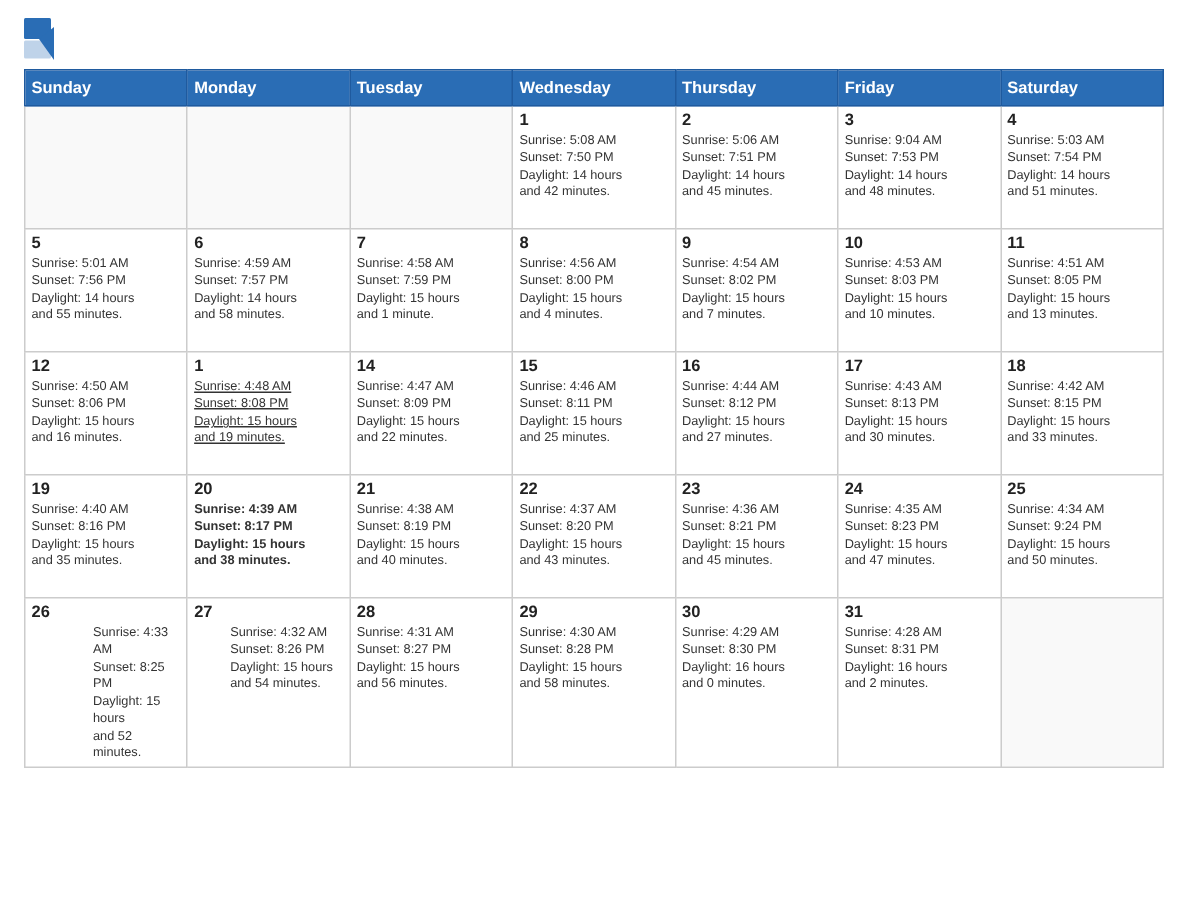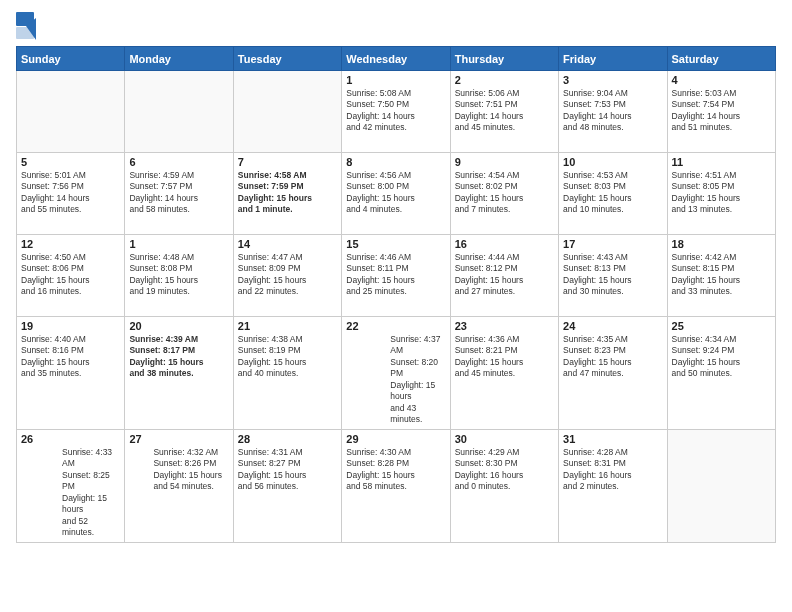--- a/index.html
+++ b/index.html
@@ -174,21 +174,21 @@
           </td>
           <td>
             <span class="day-num">6</span>
             <div class="day-info" style="white-space: pre-line;">Sunrise: 4:59 AM
 Sunset: 7:57 PM
 Daylight: 14 hours
 and 58 minutes.</div>
           </td>
           <td>
             <span class="day-num">7</span>
-            <div class="day-info" style="white-space: pre-line; font-weight: bold;">Sunrise: 4:58 AM
+            <div class="day-info" style="white-space: pre-line;">Sunrise: 4:58 AM
 Sunset: 7:59 PM
 Daylight: 15 hours
 and 1 minute.</div>
           </td>
           <td>
             <span class="day-num">8</span>
             <div class="day-info" style="white-space: pre-line;">Sunrise: 4:56 AM
 Sunset: 8:00 PM
 Daylight: 15 hours
 and 4 minutes.</div>
@@ -218,21 +218,21 @@
         <tr>
           <td>
             <span class="day-num">12</span>
             <div class="day-info" style="white-space: pre-line;">Sunrise: 4:50 AM
 Sunset: 8:06 PM
 Daylight: 15 hours
 and 16 minutes.</div>
           </td>
           <td>
             <span class="day-num">1</span>
-            <div class="day-info" style="white-space: pre-line;">Sunrise: 4:48 AM
+            <div class="day-info" style="white-space: pre-line; text-decoration: underline;">Sunrise: 4:48 AM
 Sunset: 8:08 PM
 Daylight: 15 hours
 and 19 minutes.</div>
           </td>
           <td>
             <span class="day-num">14</span>
             <div class="day-info" style="white-space: pre-line;">Sunrise: 4:47 AM
 Sunset: 8:09 PM
 Daylight: 15 hours
 and 22 minutes.</div>
@@ -283,21 +283,21 @@
           </td>
           <td>
             <span class="day-num">21</span>
             <div class="day-info" style="white-space: pre-line;">Sunrise: 4:38 AM
 Sunset: 8:19 PM
 Daylight: 15 hours
 and 40 minutes.</div>
           </td>
           <td>
             <span class="day-num">22</span>
-            <div class="day-info" style="white-space: pre-line; margin-left: 44px;">Sunrise: 4:37 AM
+            <div class="day-info" style="white-space: pre-line;">Sunrise: 4:37 AM
 Sunset: 8:20 PM
 Daylight: 15 hours
 and 43 minutes.</div>
           </td>
           <td>
             <span class="day-num">23</span>
             <div class="day-info" style="white-space: pre-line;">Sunrise: 4:36 AM
 Sunset: 8:21 PM
 Daylight: 15 hours
 and 45 minutes.</div>

